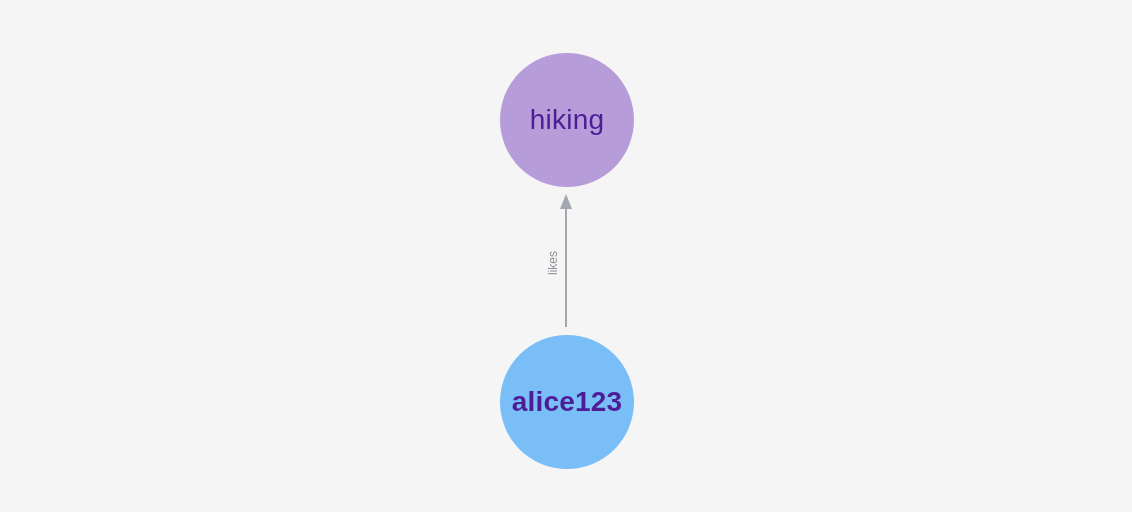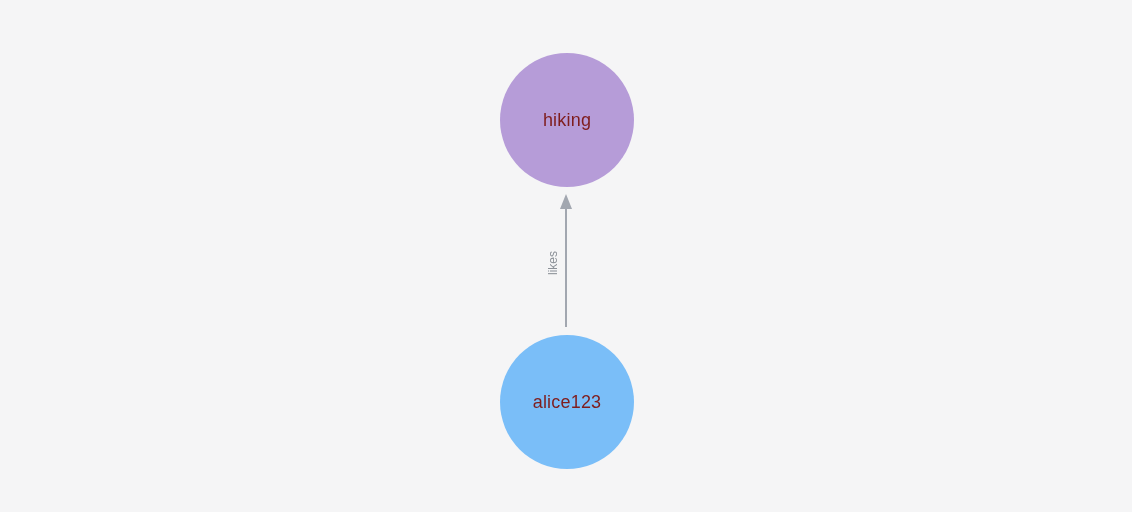--- a/index.html
+++ b/index.html
@@ -18,22 +18,22 @@
     position: absolute;
     width: 134px;
     height: 134px;
     border-radius: 50%;
     display: flex;
     align-items: center;
     justify-content: center;
     cursor: pointer;
   }
   .node-label {
-    font-size: 18px;
-    color: #7f1d1d;
+    font-size: 28px;
+    color: #4c1d95;
     letter-spacing: 0.2px;
     user-select: none;
   }
   .node-hiking { left: 500px; top: 53px; }
   .node-alice  { left: 500px; top: 335px; }
 
   .edge-line {
     position: absolute;
     left: 565px;
     top: 208px;
@@ -70,17 +70,17 @@
   <div>
     <div class="edge-line" style="background-color: rgb(162, 167, 176);"></div>
     <div class="edge-arrowhead"></div>
     <span class="edge-label">likes</span>
   </div>
 
   <div class="node node-hiking" style="background-color: rgb(182, 156, 216);">
     <span class="node-label">hiking</span>
   </div>
 
-  <div class="node node-alice" style="background-color: rgb(122, 190, 248);">
+  <div class="node node-alice" style="background-color: rgb(122, 190, 248); font-weight: bold;">
     <span class="node-label">alice123</span>
   </div>
 
 </div>
 
 </body></html>

